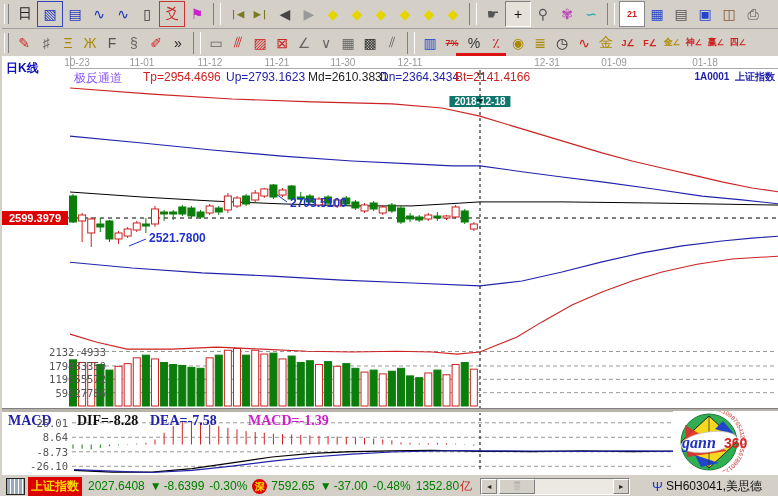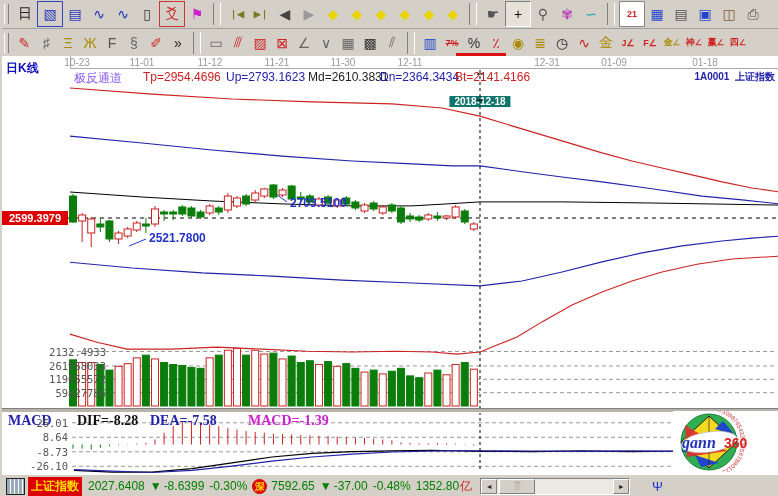--- a/index.html
+++ b/index.html
@@ -361,21 +361,21 @@
         <line x1="475" y1="74" x2="481" y2="74" stroke="#000" stroke-width="1"></line>
         <line x1="475" y1="100" x2="481" y2="100" stroke="#000" stroke-width="1"></line>
       </svg>
 
     <div id="price-tag">2599.3979</div>
     <span class="anno" style="left:288px;top:140px;">2703.5100</span>
     <span class="anno" style="left:147px;top:175px;">2521.7800</span>
 
     <div id="vscales">
         <span class="vscale" style="top: 289.5px; text-align: right;">2132.4933</span>
-        <span class="vscale" style="top: 303.975px;">261958033</span>
+        <span class="vscale" style="top: 303.975px;">179483359</span>
         <span class="vscale" style="top: 317.317px;">119655572</span>
         <span class="vscale" style="top: 330.658px;">59827786</span>
       </div>
 
     <div class="sep-groove" style="top:352px;"></div>
 
     <span class="macdhdr" style="left:6px;color:#2222aa;">MACD</span>
     <span class="macdhdr" style="left:75px;color:#111;">DIF=-8.28</span>
     <span class="macdhdr" style="left:148px;color:#2222aa;">DEA=-7.58</span>
     <span class="macdhdr" style="left:218px;color:#cc22cc;margin-left:28px;">MACD=-1.39</span>
@@ -422,14 +422,15 @@
     <span class="grn">-0.48%</span>
     <span class="grn" style="margin-right:1px;">1352.80</span>
     <span class="redtxt">亿</span>
     <span id="hscroll">
       <span class="arr">◄</span>
       <span class="thumb">▒</span>
       <span class="track"></span>
       <span class="arr">►</span>
     </span>
     <span class="ant">Ψ</span>
+    <span class="stock">SH603041,美思德</span>
   </div>
 </div>
 
 </body></html>

